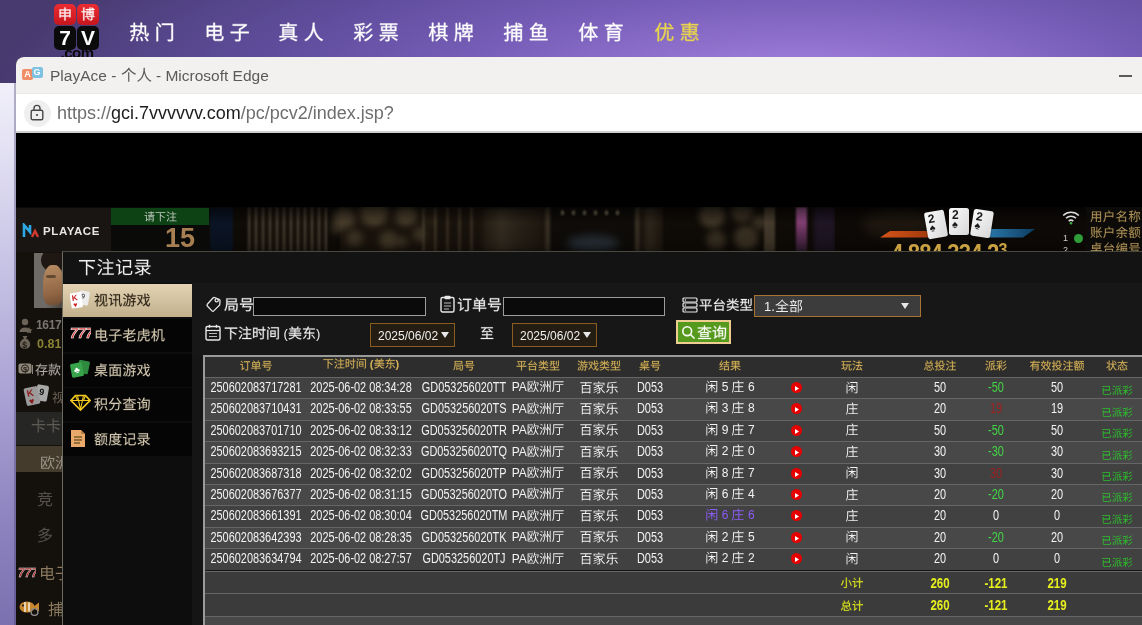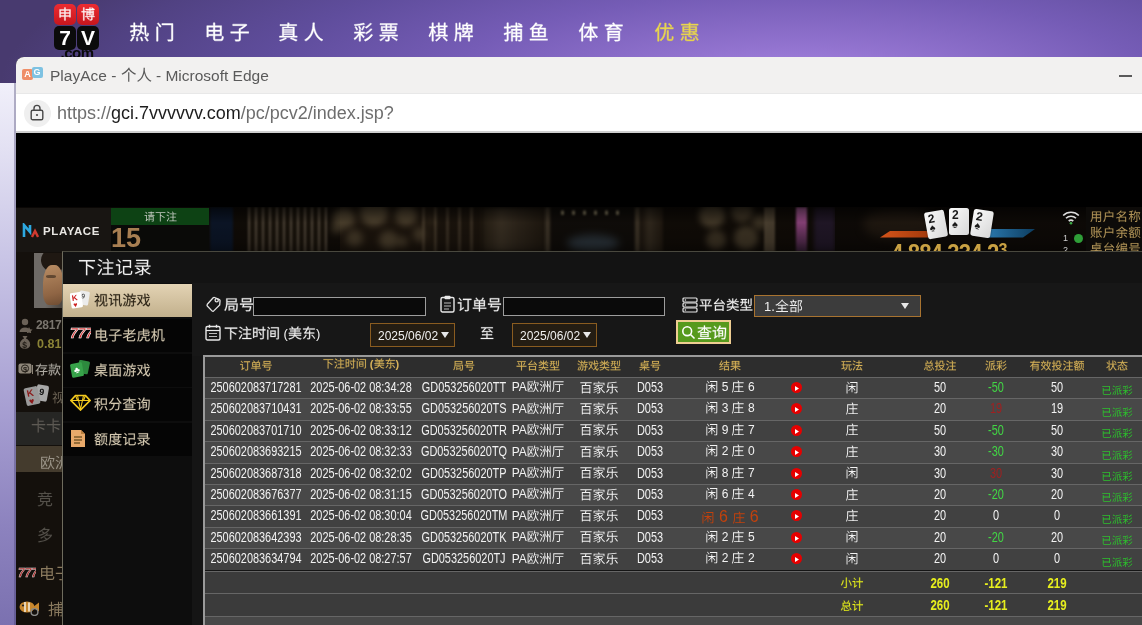--- a/index.html
+++ b/index.html
@@ -204,21 +204,21 @@
       <path d="M2 14V2l6 7V2" fill="none" stroke="#2da8e0" stroke-width="2.6"></path>
       <path d="M10 14l3-6 3 6" fill="none" stroke="#d03a30" stroke-width="2.4"></path>
     </svg></div>
 <div class="abs" style="left:43px;top:226px;height:11px;line-height:11px;color:#e8e6e2;font-size:11.5px;font-weight:bold;letter-spacing:.6px;">PLAYACE</div>
 <div class="abs" style="left:111px;top:208px;width:98px;height:44px;background:#0a0a08;"></div>
 <div class="abs" style="left:111px;top:208px;width:98px;height:17px;background:#0d4214;text-align:center;color:#c6ccc4;line-height:17px;"><svg class="cj" style="width:33.0px;height:11px;vertical-align:-1.38px;" viewBox="0 0 3000 1000">
       <use href="#g8bf7" x="0"></use>
       <use href="#g4e0b" x="1000"></use>
       <use href="#g6ce8" x="2000"></use>
     </svg></div>
-<div class="abs" style="left:111px;top:224px;width:84px;height:28px;text-align:left;color:#a87f52;font-size:27px;font-weight:bold;line-height:28px;">15</div>
+<div class="abs" style="left:111px;top:224px;width:84px;height:28px;text-align:right;color:#a87f52;font-size:27px;font-weight:bold;line-height:28px;">15</div>
 <div class="abs" style="left:880px;top:231px;width:48px;height:6.5px;clip-path:polygon(10px 0,100% 0,100% 100%,0 100%);background:linear-gradient(90deg,#d4541a,#a33a0c);"></div>
 <div class="abs" style="left:988px;top:229px;width:47px;height:8.5px;clip-path:polygon(0 0,100% 0,calc(100% - 12px) 100%,0 100%);background:linear-gradient(90deg,#2a77ab,#0d3d60);"></div>
 <div class="abs" style="left:926px;top:211px;width:20px;height:27px;background:linear-gradient(125deg,#fbfbfb,#d8d8d8);border-radius:2.5px;transform:rotate(-10deg);box-shadow:0 0 2px rgba(0,0,0,.6);color:#1a1a1a;">
     <div style="position:absolute;left:3px;top:0px;font-size:12px;font-weight:bold;">2</div>
     <div style="position:absolute;left:3px;top:10px;font-size:11px;">♠</div>
   </div>
 <div class="abs" style="left:949px;top:208px;width:20px;height:27px;background:linear-gradient(125deg,#fbfbfb,#d8d8d8);border-radius:2.5px;transform:rotate(0deg);box-shadow:0 0 2px rgba(0,0,0,.6);color:#1a1a1a;">
     <div style="position:absolute;left:3px;top:0px;font-size:12px;font-weight:bold;">2</div>
     <div style="position:absolute;left:3px;top:10px;font-size:11px;">♠</div>
   </div>
@@ -261,21 +261,21 @@
 <div class="abs" style="left:34px;top:253px;width:28px;height:55px;overflow:hidden;background:linear-gradient(100deg,#6e6a66 55%,#4a443e);">
     <div class="abs" style="left:7px;top:-5px;width:26px;height:24px;border-radius:50%;background:#1f1812;transform:rotate(-8deg);"></div>
     <div class="abs" style="left:9px;top:12px;width:20px;height:40px;border-radius:45% 40% 30% 30%;background:linear-gradient(165deg,#b98d64,#8f6544 70%,#6e4c32);"></div>
     <div class="abs" style="left:12px;top:22px;width:10px;height:3px;background:rgba(40,30,20,.55);border-radius:40%;"></div>
   </div>
 <div class="abs" style="left:19px;top:318px;width:14px;height:15px;"><svg width="14" height="15" viewBox="0 0 14 15">
       <circle cx="6" cy="4" r="3.2" fill="#6b6258"></circle>
       <path d="M0.5 14a5.5 4.6 0 0 1 11 0Z" fill="#6b6258"></path>
       <path d="M10 9l1.2 2.2 2.4.3-1.8 1.7.5 2.4-2.3-1.2-2.1 1.2.4-2.4-1.7-1.7 2.4-.3Z" fill="#6b6258"></path>
     </svg></div>
-<div class="abs" style="left:36px;top:318px;color:#7a756e;font-size:12px;font-weight:bold;letter-spacing:-0.3px;">2817</div>
+<div class="abs" style="left:36px;top:318px;color:#7a756e;font-size:12px;font-weight:bold;letter-spacing:-0.3px;">1617</div>
 <div class="abs" style="left:19px;top:335px;width:12px;height:15px;"><svg width="12" height="15" viewBox="0 0 12 15">
       <path d="M3.5 1h5l-1.6 2.6c2.2.7 4.3 3 4.3 5.9 0 2.4-1.8 4.2-5.2 4.2S.8 11.9.8 9.5c0-2.9 2.1-5.2 4.3-5.9Z" fill="#6b6258"></path>
       <text x="3.2" y="12.5" font-size="8.5" fill="#211c16" font-weight="bold">$</text>
     </svg></div>
 <div class="abs" style="left:37px;top:336.5px;color:#8a8336;font-size:12.5px;font-weight:bold;">0.81</div>
 <div class="abs" style="left:18px;top:363px;width:16px;height:13px;"><svg width="16" height="13" viewBox="0 0 16 13">
       <rect x="0.5" y="0.5" width="13" height="10" rx="2" fill="#8f877a"></rect>
       <circle cx="7" cy="5.5" r="3.6" fill="none" stroke="#26211a" stroke-width="1"></circle>
       <text x="5" y="8.6" font-size="8" fill="#26211a" font-weight="bold">$</text>
       <path d="M14.5 2v9" stroke="#8f877a" stroke-width="1"></path>
@@ -754,21 +754,21 @@
       <use href="#g6b27" x="0"></use>
       <use href="#g6d32" x="1000"></use>
       <use href="#g5385" x="2000"></use>
     </svg></div>
 <div class="abs" style="left:599.0px;top:508.4px;transform:translateX(-50%);white-space:nowrap;color:#f2f2f2;"><svg class="cj" style="width:39.0px;height:13px;vertical-align:-1.62px;" viewBox="0 0 3000 1000">
       <use href="#g767e" x="0"></use>
       <use href="#g5bb6" x="1000"></use>
       <use href="#g4e50" x="2000"></use>
     </svg></div>
 <div class="abs" style="left:650.0px;top:507.3px;transform:translateX(-50%) scaleX(0.78);white-space:nowrap;color:#f2f2f2;font-size:14px;">D053</div>
-<div class="abs" style="left:730.0px;top:508.4px;transform:translateX(-50%);white-space:nowrap;color:#c2410c;font-size:16px;"><svg class="cj" style="width:13.0px;height:13px;vertical-align:-1.62px;" viewBox="0 0 1000 1000">
+<div class="abs" style="left:730.0px;top:508.4px;transform:translateX(-50%);white-space:nowrap;color:#8b5cf6;font-size:12px;"><svg class="cj" style="width:13.0px;height:13px;vertical-align:-1.62px;" viewBox="0 0 1000 1000">
       <use href="#g95f2" x="0"></use>
     </svg>&nbsp;6&nbsp;<svg class="cj" style="width:13.0px;height:13px;vertical-align:-1.62px;" viewBox="0 0 1000 1000">
       <use href="#g5e84" x="0"></use>
     </svg>&nbsp;6</div>
 <div class="abs" style="left:790.5px;top:510.4px;width:11px;height:11px;border-radius:50%;background:#e60000;"><svg width="11" height="11" viewBox="0 0 11 11">
       <path d="M4 3l4 2.5L4 8Z" fill="#fff"></path>
     </svg></div>
 <div class="abs" style="left:852.0px;top:508.4px;transform:translateX(-50%);white-space:nowrap;color:#f2f2f2;"><svg class="cj" style="width:13.0px;height:13px;vertical-align:-1.62px;" viewBox="0 0 1000 1000">
       <use href="#g5e84" x="0"></use>
     </svg></div>

